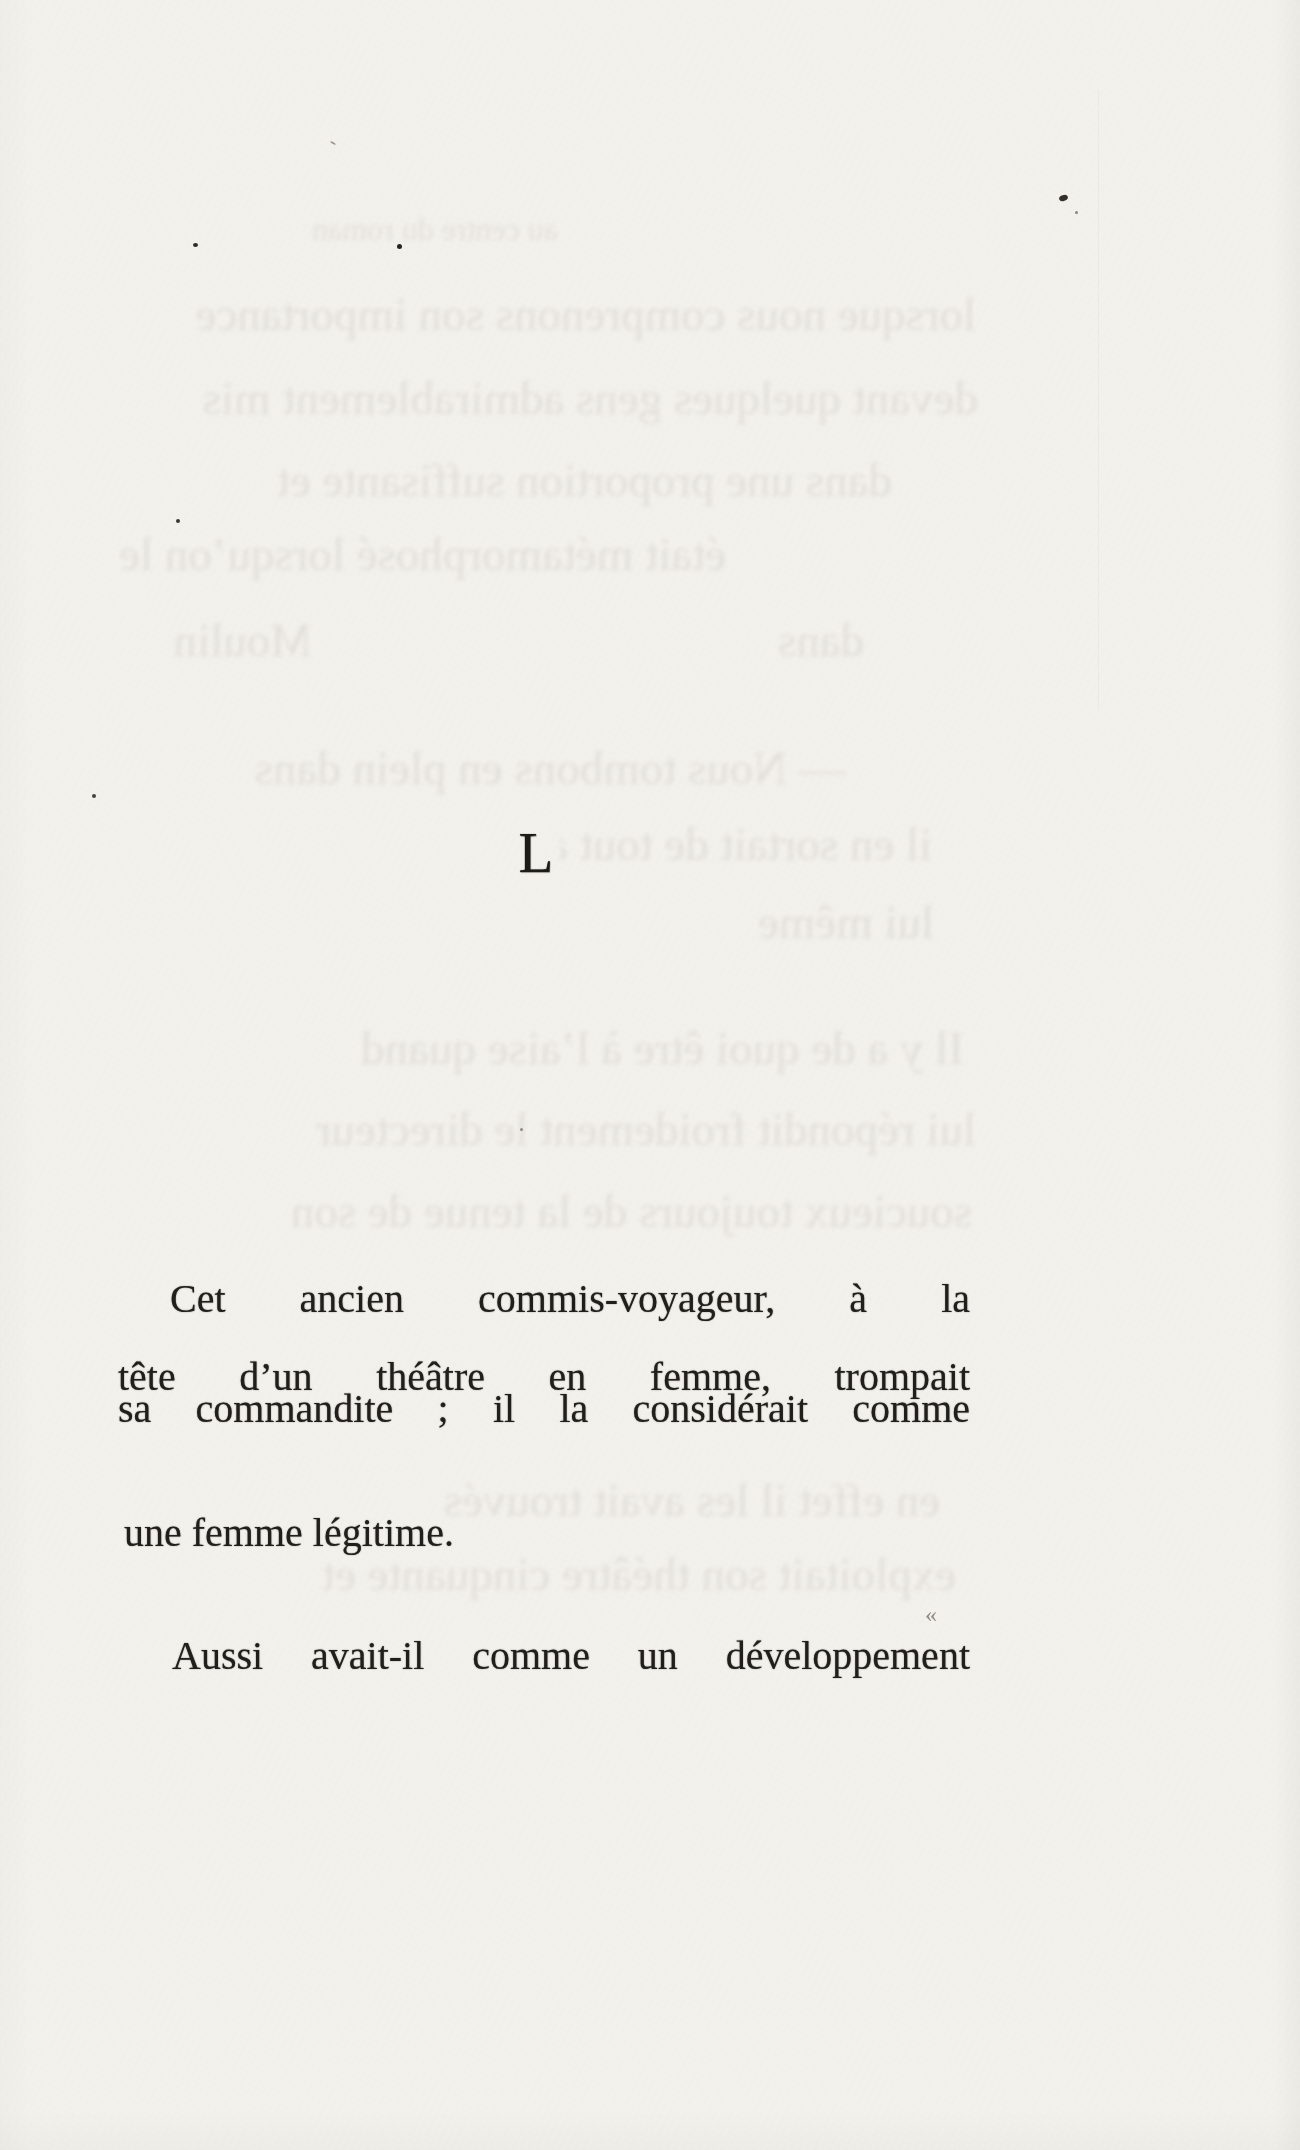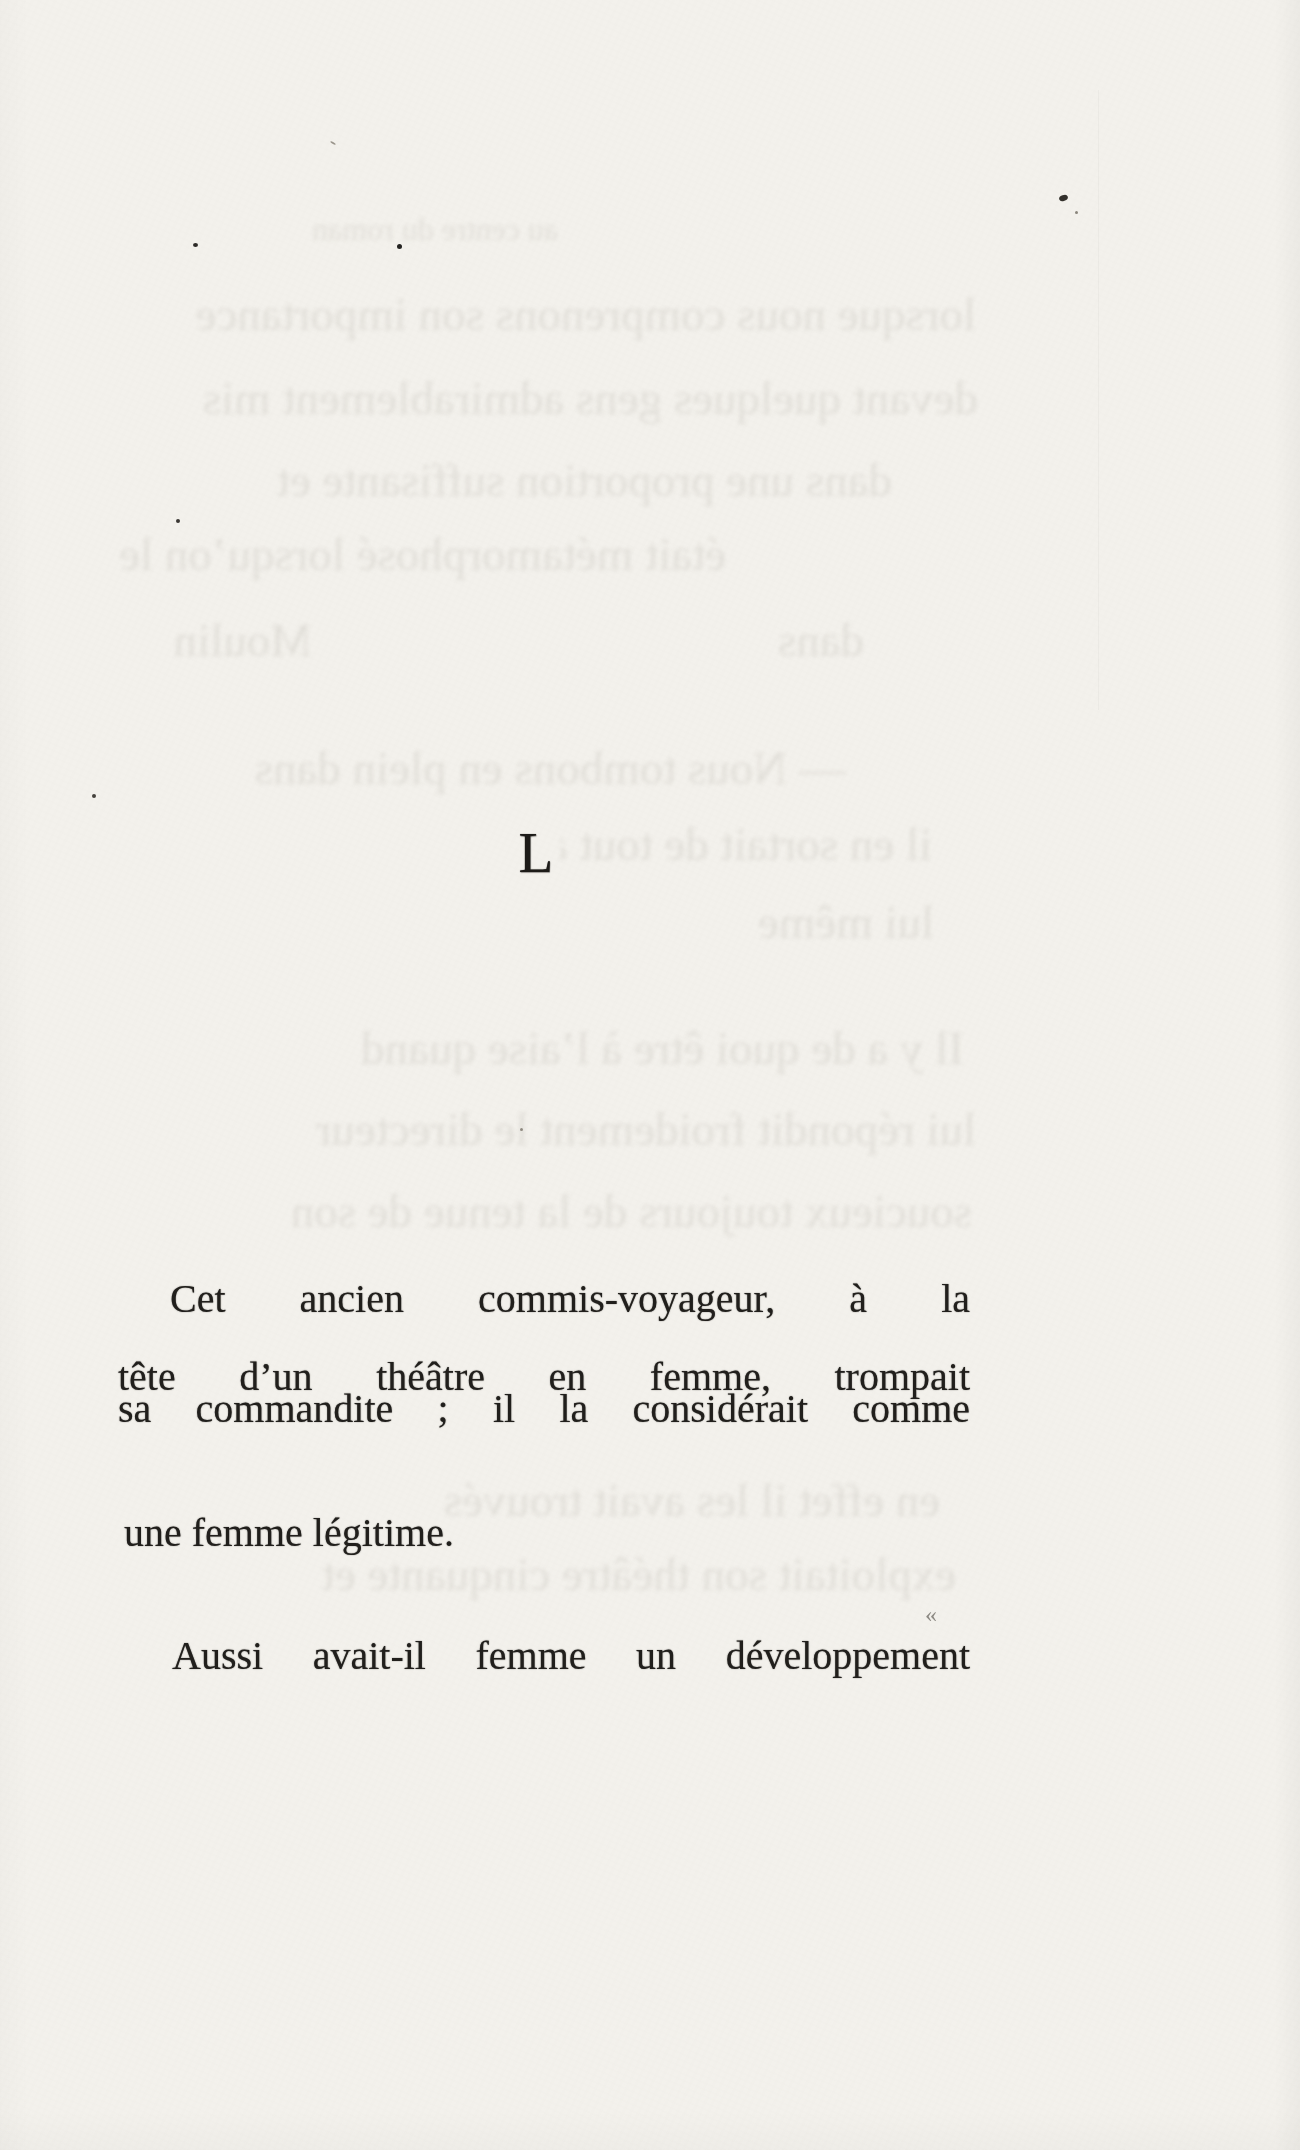--- a/index.html
+++ b/index.html
@@ -82,21 +82,21 @@
       <div class="bleed-line" style="top: 1476px; left: 392px; width: 548px; font-size: 47px;">en effet il les avait trouvés</div>
       <div class="bleed-line" style="top: 1550px; left: 118px; width: 838px; font-size: 47px;">exploitait son théâtre cinquante et</div>
     </div>
   <div class="scanline"></div>
   <div class="chapter-heading">L</div>
   <div id="text-block">
       <div class="tline just" style="top: 1278px; left: 170px; width: 800px;">Cet ancien commis-voyageur, à la</div>
       <div class="tline just" style="top: 1356px; left: 118px; width: 852px;">tête d’un théâtre en femme, trompait</div>
       <div class="tline just" style="top: 1388px; left: 118px; width: 852px;">sa commandite ; il la considérait comme</div>
       <div class="tline" style="top: 1512px; left: 124px; width: 852px;">une femme légitime.</div>
-      <div class="tline just" style="top: 1635px; left: 172px; width: 798px;">Aussi avait-il femme un développement</div>
+      <div class="tline just" style="top: 1635px; left: 172px; width: 798px;">Aussi avait-il comme un développement</div>
     </div>
   <div id="specks-layer">
       <div class="speck" style="left: 193px; top: 243px; width: 5px; height: 4px; background: rgb(44, 42, 39); transform: rotate(0deg);"></div>
       <div class="speck" style="left: 397px; top: 244px; width: 5px; height: 5px; background: rgb(36, 35, 33); transform: rotate(0deg);"></div>
       <div class="speck" style="left: 176px; top: 519px; width: 4px; height: 4px; background: rgb(58, 55, 51); transform: rotate(0deg);"></div>
       <div class="speck" style="left: 1059px; top: 195px; width: 9px; height: 6px; background: rgb(51, 48, 43); transform: rotate(-20deg);"></div>
       <div class="speck" style="left: 1075px; top: 211px; width: 3px; height: 3px; background: rgb(138, 133, 124); transform: rotate(0deg);"></div>
       <div class="speck" style="left: 92px; top: 794px; width: 4px; height: 4px; background: rgb(69, 66, 61); transform: rotate(0deg);"></div>
       <div class="speck" style="left: 330px; top: 142px; width: 6px; height: 2px; background: rgb(154, 149, 140); transform: rotate(30deg);"></div>
       <div class="speck" style="left: 520px; top: 1128px; width: 3px; height: 3px; background: rgb(143, 138, 129); transform: rotate(0deg);"></div>

